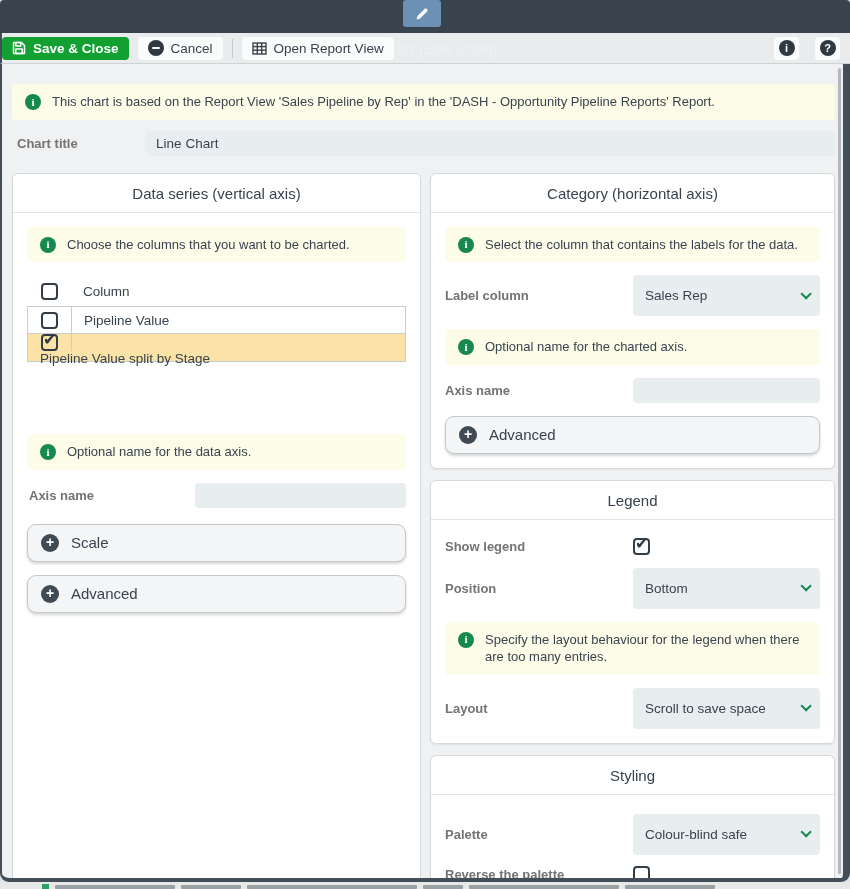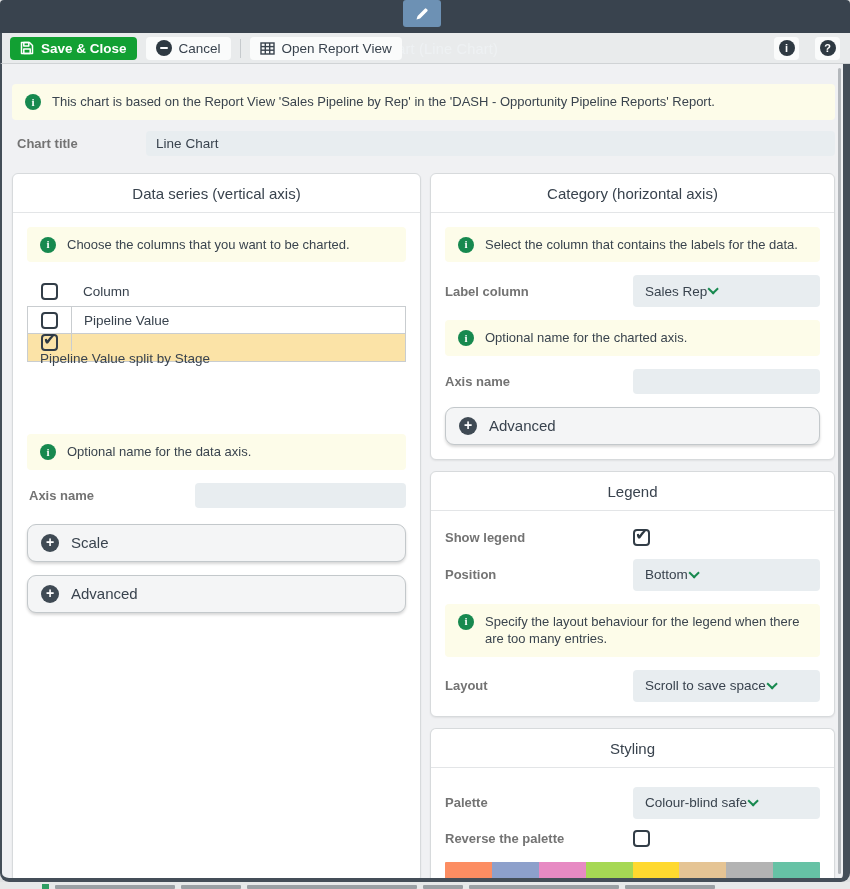--- a/index.html
+++ b/index.html
@@ -22,21 +22,21 @@
     display: flex; align-items: center; justify-content: center; flex: 0 0 auto;
   }
   .titlebar-title { color: #eef1f3; font-size: 14.5px; letter-spacing: .2px; }
   .win-icons { margin-left: auto; display: flex; align-items: center; gap: 27px; }
   .win-icons svg { display: block; }
 
   
   .toolbar {
     height: 31px; background: #e9ebec; border-bottom: 1px solid #d0d3d5;
     border-left: 2px solid #444e58;
-    display: flex; align-items: center; padding: 0 10px 0 8px; gap: 9px;
+    display: flex; align-items: center; padding: 0 10px 0 0; gap: 9px;
   }
   .btn { display: inline-flex; align-items: center; gap: 7px; height: 23px;
          border-radius: 4px; padding: 0 10px; cursor: pointer; font-size: 13.5px;
          border: none; font-family: inherit; }
   .btn-green { background: #12a033; color: #ffffff; font-weight: 700; }
   .btn-plain { background: #fafbfb; color: #39434e; font-weight: 500; }
   .tb-sep { width: 1px; height: 19px; background: #c6cacd; }
   .tb-right { margin-left: auto; display: flex; gap: 16px; }
   .tb-iconbtn { width: 25px; height: 23px; background: #fafbfb; border-radius: 4px;
                 display: flex; align-items: center; justify-content: center; cursor: pointer; }
@@ -65,22 +65,22 @@
     font-family: "Liberation Serif", serif; }
 
   .row { display: flex; align-items: center; }
   .lbl { color: #737373; font-weight: 700; font-size: 13px; }
   .field {
     background: #e8edf0; border: none; border-radius: 4px; height: 25px;
     padding: 0 10px; font-size: 13.5px; color: #39434e; width: 100%;
     font-family: inherit;
   }
   .select {
-    background: #e8edf0; border-radius: 4px; height: 32px; padding: 0 12px;
-    display: flex; align-items: center; 
+    background: #e8edf0; border-radius: 4px; height: 41px; padding: 0 12px;
+    display: flex; align-items: center; justify-content: space-between;
     font-size: 13.5px; color: #39434e; cursor: pointer; width: 100%;
   }
   .chevron { width: 8px; height: 8px; border-right: 2.5px solid #17894f;
     border-bottom: 2.5px solid #17894f; transform: rotate(45deg) translateY(-3px); }
 
   .banner-row { margin-bottom: 11px; }
   .charttitle-row { margin-bottom: 17px; }
   .charttitle-row .lbl { width: 160px; padding-left: 5px; }
 
   

